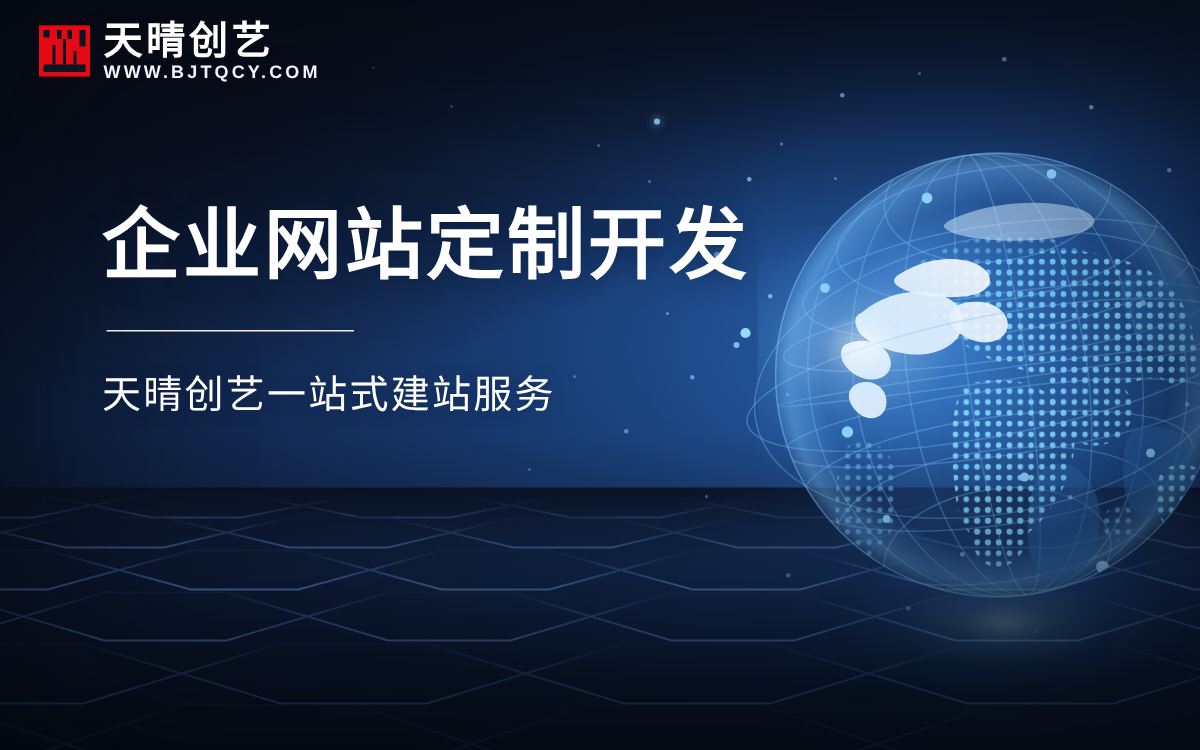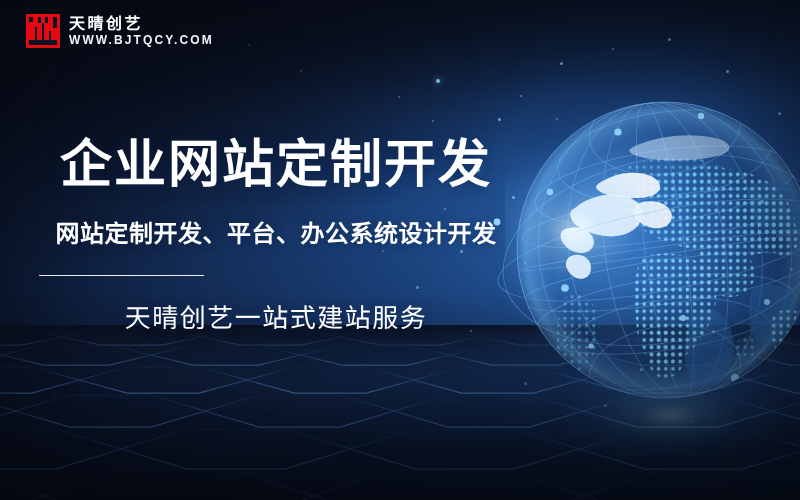--- a/index.html
+++ b/index.html
@@ -136,44 +136,43 @@
   .logo-mark {
     width: 34px; height: 34px;
     flex: 0 0 34px;
     background: #e50914;
     position: relative;
   }
   .logo-mark svg { display: block; }
   .logo-text { display: flex; flex-direction: column; gap: 2px; }
   .logo-cn {
     font-family: "Liberation Sans", "DejaVu Sans", sans-serif;
-    font-size: 16px;
+    font-size: 26px;
     font-weight: 700;
     color: #ffffff;
     letter-spacing: 2.5px;
     line-height: 1;
     white-space: nowrap;
   }
   .logo-url {
     font-family: "Liberation Sans", "DejaVu Sans", sans-serif;
     font-size: 12px;
     font-weight: 700;
     color: #f2f4f8;
     letter-spacing: 2.1px;
     line-height: 1;
     white-space: nowrap;
   }
 
   
   .copy {
     position: absolute;
-    left: 36px; top: 136px;
+    left: 68px; top: 136px;
     z-index: 11;
     width: 480px;
-    text-align: center;
   }
   .headline {
     font-family: "Liberation Serif", "DejaVu Serif", serif;
     font-size: 52px;
     font-weight: 700;
     color: #ffffff;
     letter-spacing: 2px;
     line-height: 1.12;
     margin: 0;
     white-space: nowrap;
@@ -435,18 +434,17 @@
       </svg>
     </div>
     <div class="logo-text">
       <div class="logo-cn">天晴创艺</div>
       <div class="logo-url">WWW.BJTQCY.COM</div>
     </div>
   </div>
 
   <div class="copy">
     <h1 class="headline">企业网站定制开发</h1>
-    <p class="subhead">网站定制开发、平台、办公系统设计开发</p>
     <div class="divider"></div>
     <p class="tagline">天晴创艺一站式建站服务</p>
   </div>
 
 </div>
 
 </body></html>

